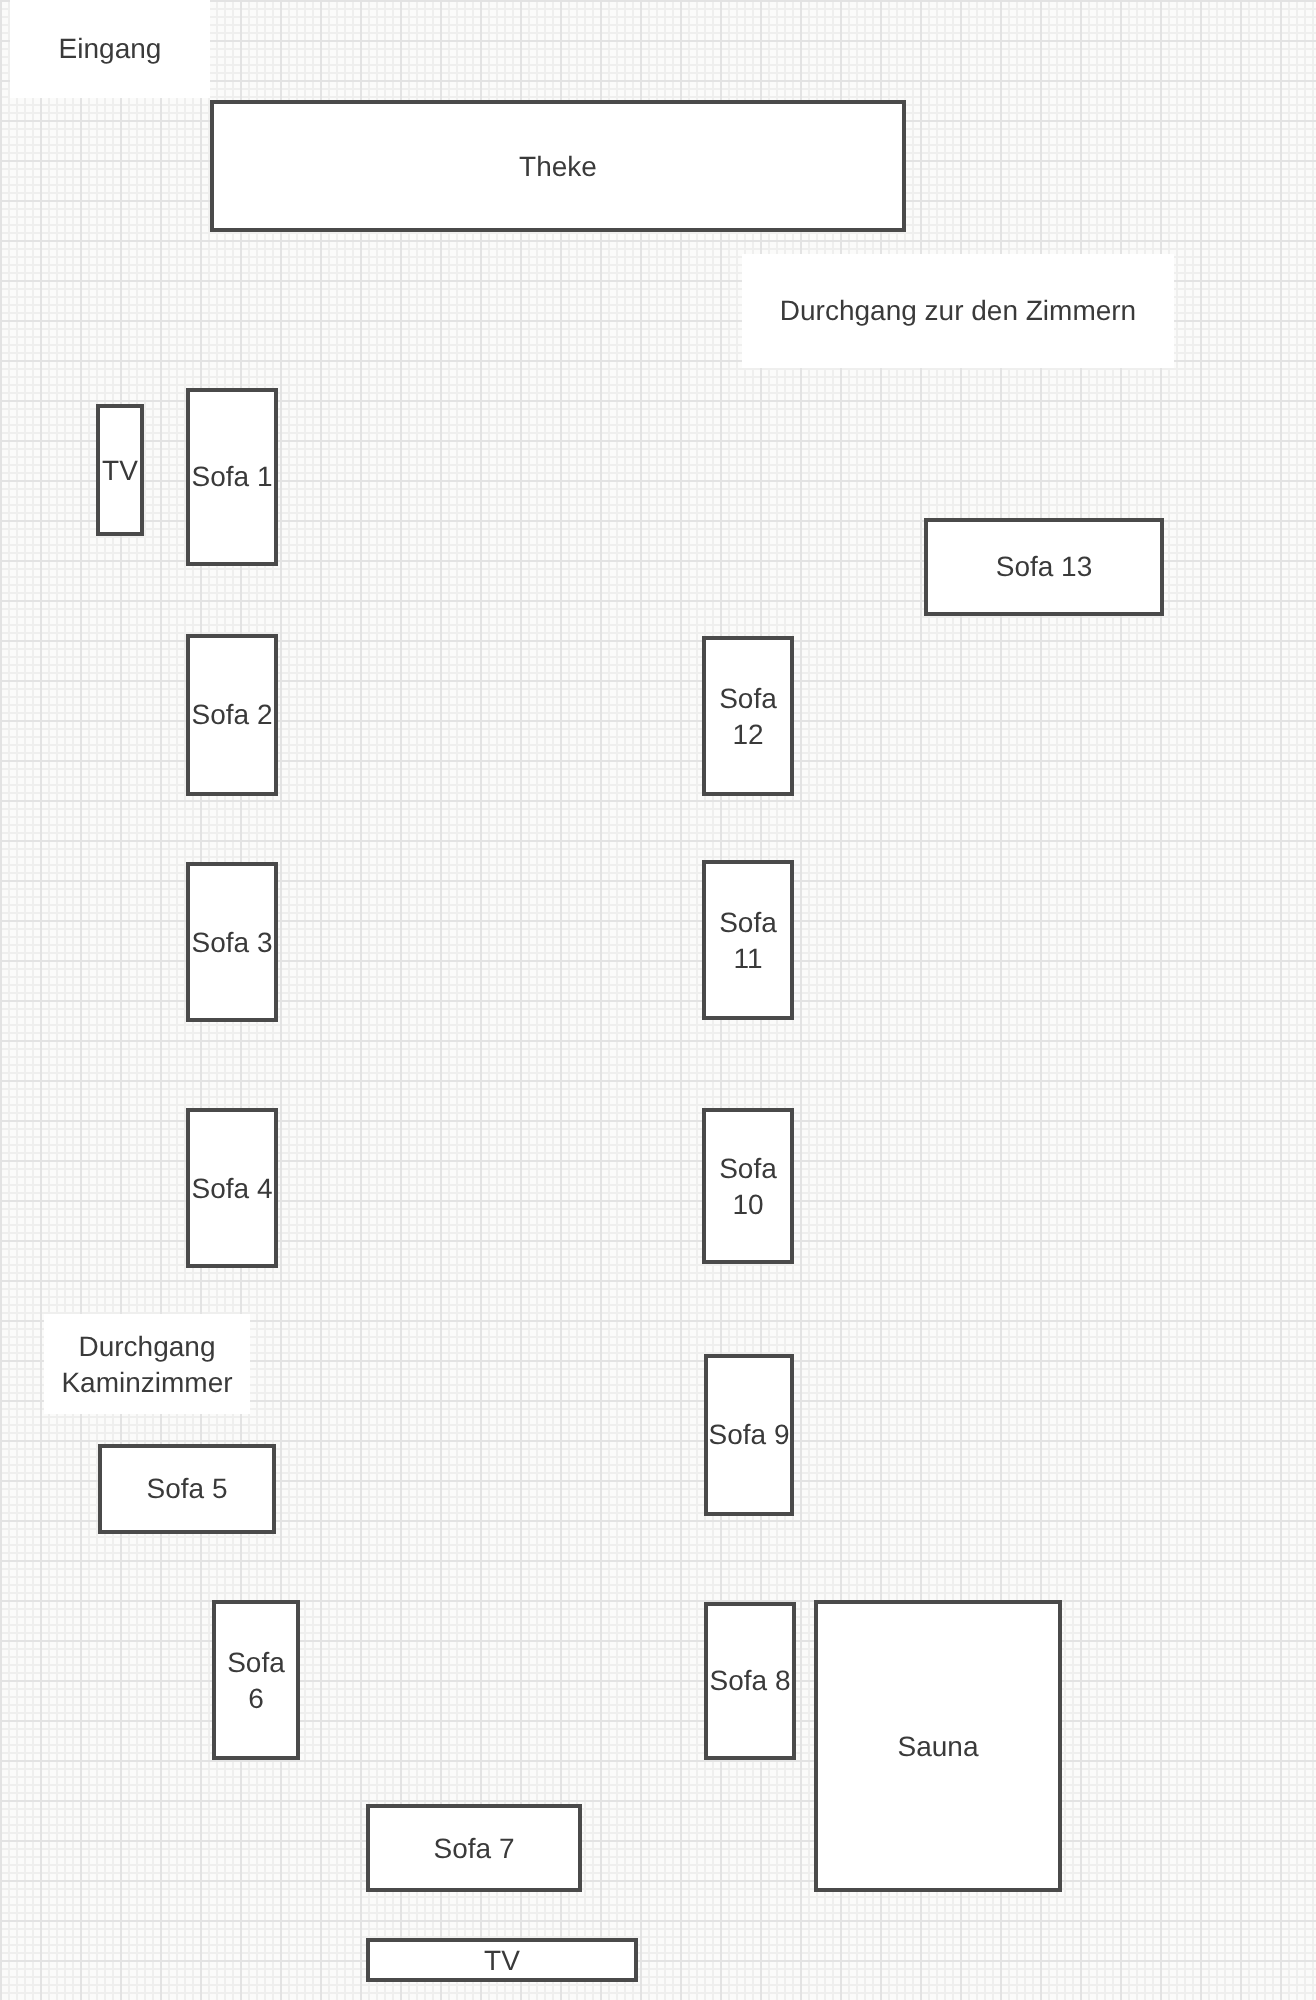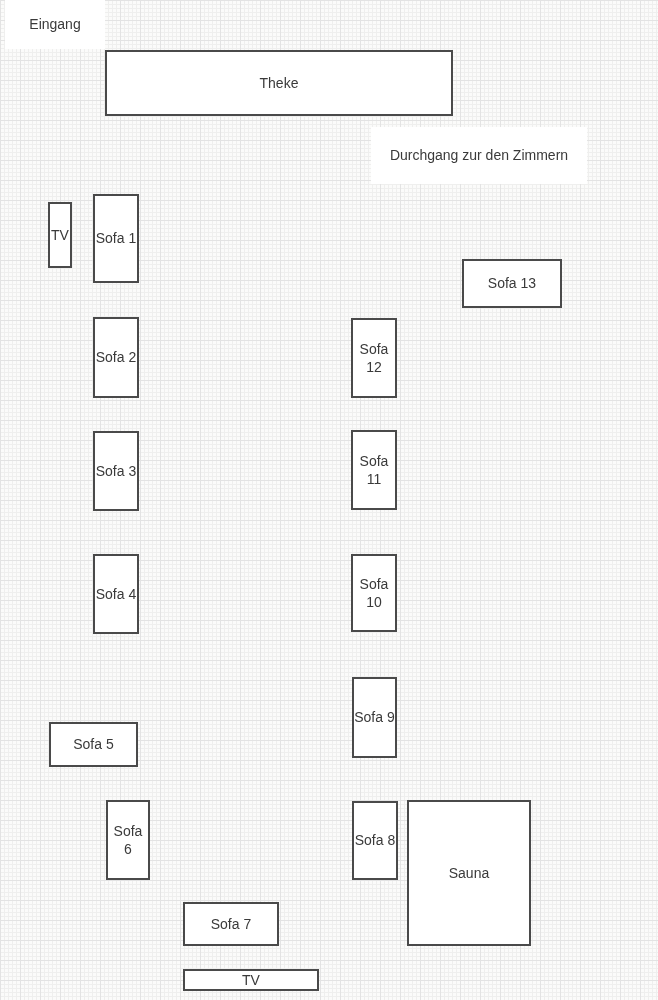--- a/index.html
+++ b/index.html
@@ -51,45 +51,49 @@
 <div class="canvas">
     <div class="shape plain-label" style="left: 5px; top: 0px; width: 100px; height: 49px;">
       <span>Eingang</span>
     </div>
     <div class="shape room" style="left: 105px; top: 50px; width: 348px; height: 66px;">
       <span>Theke</span>
     </div>
     <div class="shape plain-label" style="left: 371px; top: 127px; width: 216px; height: 57px;">
       <span>Durchgang zur den Zimmern</span>
     </div>
-    <div class="shape room" style="left: 462px; top: 259px; width: 100px; height: 49px; text-align: center;">
+    <div class="shape room" style="left: 462px; top: 259px; width: 120px; height: 49px; text-align: center;">
       <span>Sofa 13</span>
     </div>
     <div class="shape room" style="left: 48px; top: 202px; width: 24px; height: 66px;">
       <span>TV</span>
     </div>
     <div class="shape room" style="left: 93px; top: 194px; width: 46px; height: 89px;">
       <span>Sofa 1</span>
     </div>
     <div class="shape room" style="left: 93px; top: 317px; width: 46px; height: 81px;">
       <span>Sofa 2</span>
     </div>
     <div class="shape room" style="left: 93px; top: 431px; width: 46px; height: 80px;">
       <span>Sofa 3</span>
     </div>
     <div class="shape room" style="left: 93px; top: 554px; width: 46px; height: 80px;">
       <span>Sofa 4</span>
     </div>
+    <div class="shape plain-label" style="left: 22px; top: 657px; width: 103px; height: 50px;">
+      <span>Durchgang
+Kaminzimmer</span>
+    </div>
     <div class="shape room" style="left: 49px; top: 722px; width: 89px; height: 45px;">
       <span>Sofa 5</span>
     </div>
     <div class="shape room" style="left: 106px; top: 800px; width: 44px; height: 80px;">
       <span>Sofa 6</span>
     </div>
-    <div class="shape room" style="left: 183px; top: 902px; width: 96px; height: 44px;">
+    <div class="shape room" style="left: 183px; top: 902px; width: 108px; height: 44px;">
       <span>Sofa 7</span>
     </div>
     <div class="shape room" style="left: 183px; top: 969px; width: 136px; height: 22px;">
       <span>TV</span>
     </div>
     <div class="shape room" style="left: 351px; top: 318px; width: 46px; height: 80px;">
       <span>Sofa
 12</span>
     </div>
     <div class="shape room" style="left: 351px; top: 430px; width: 46px; height: 80px;">

